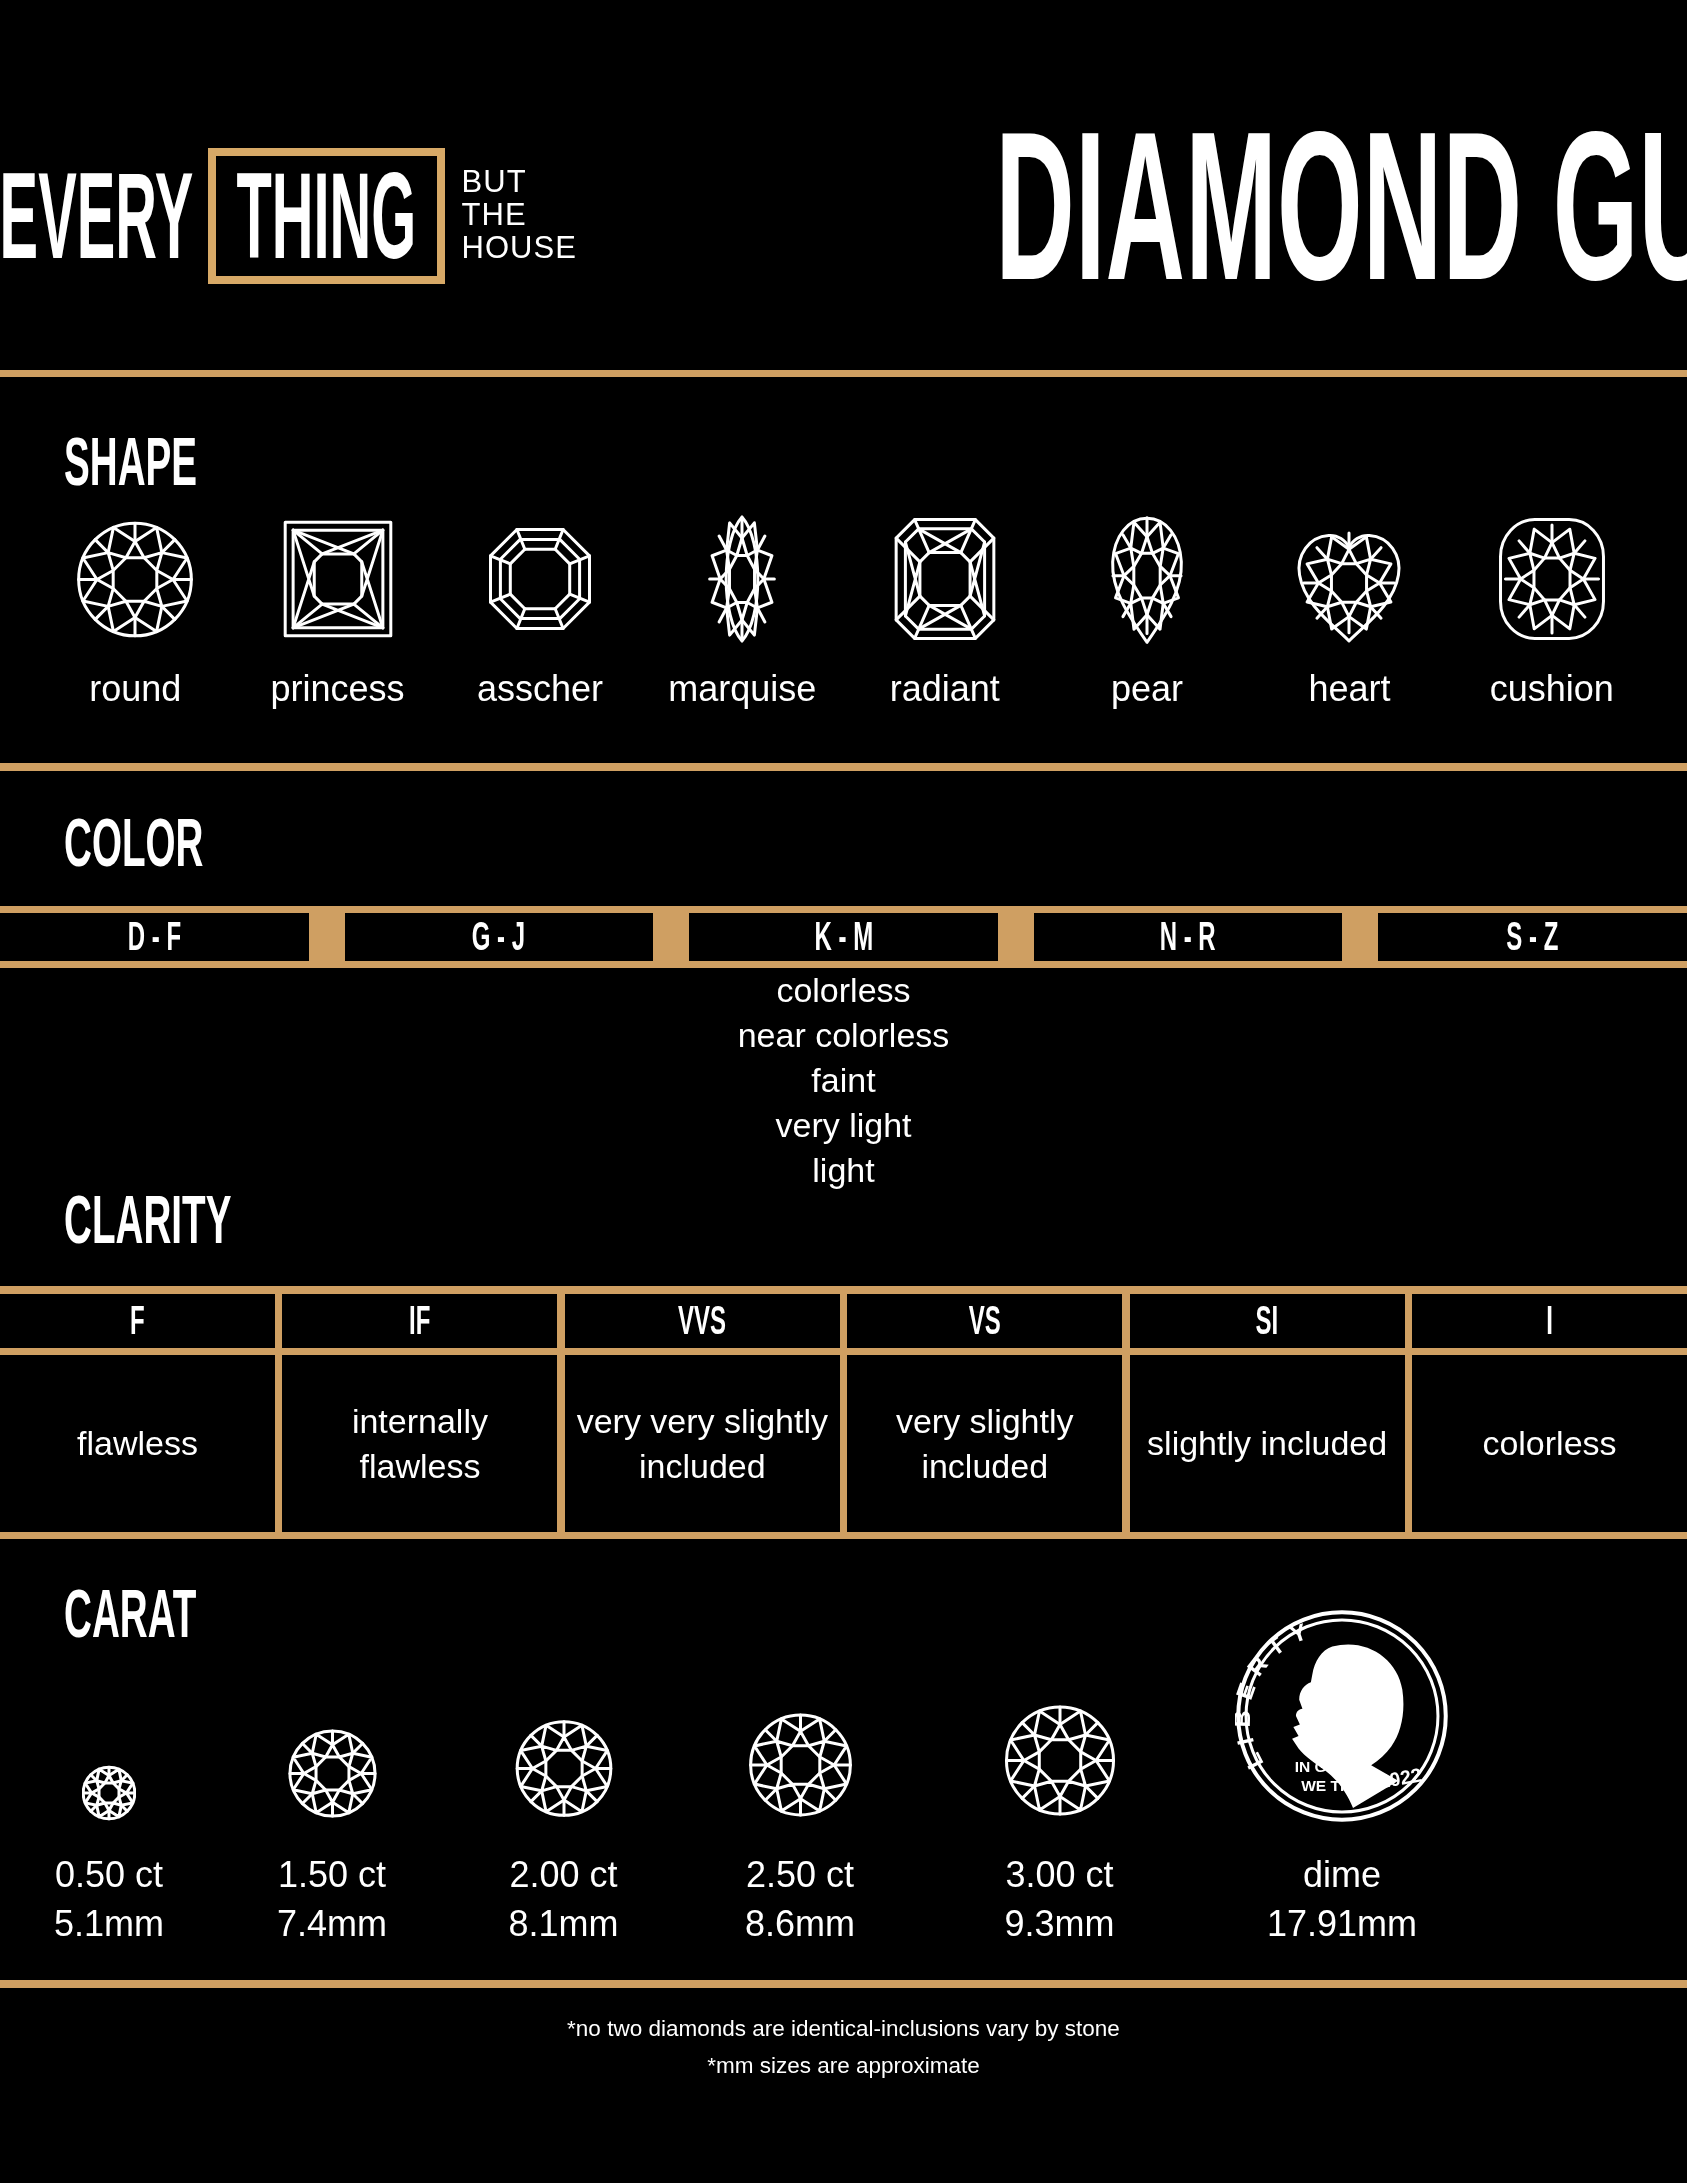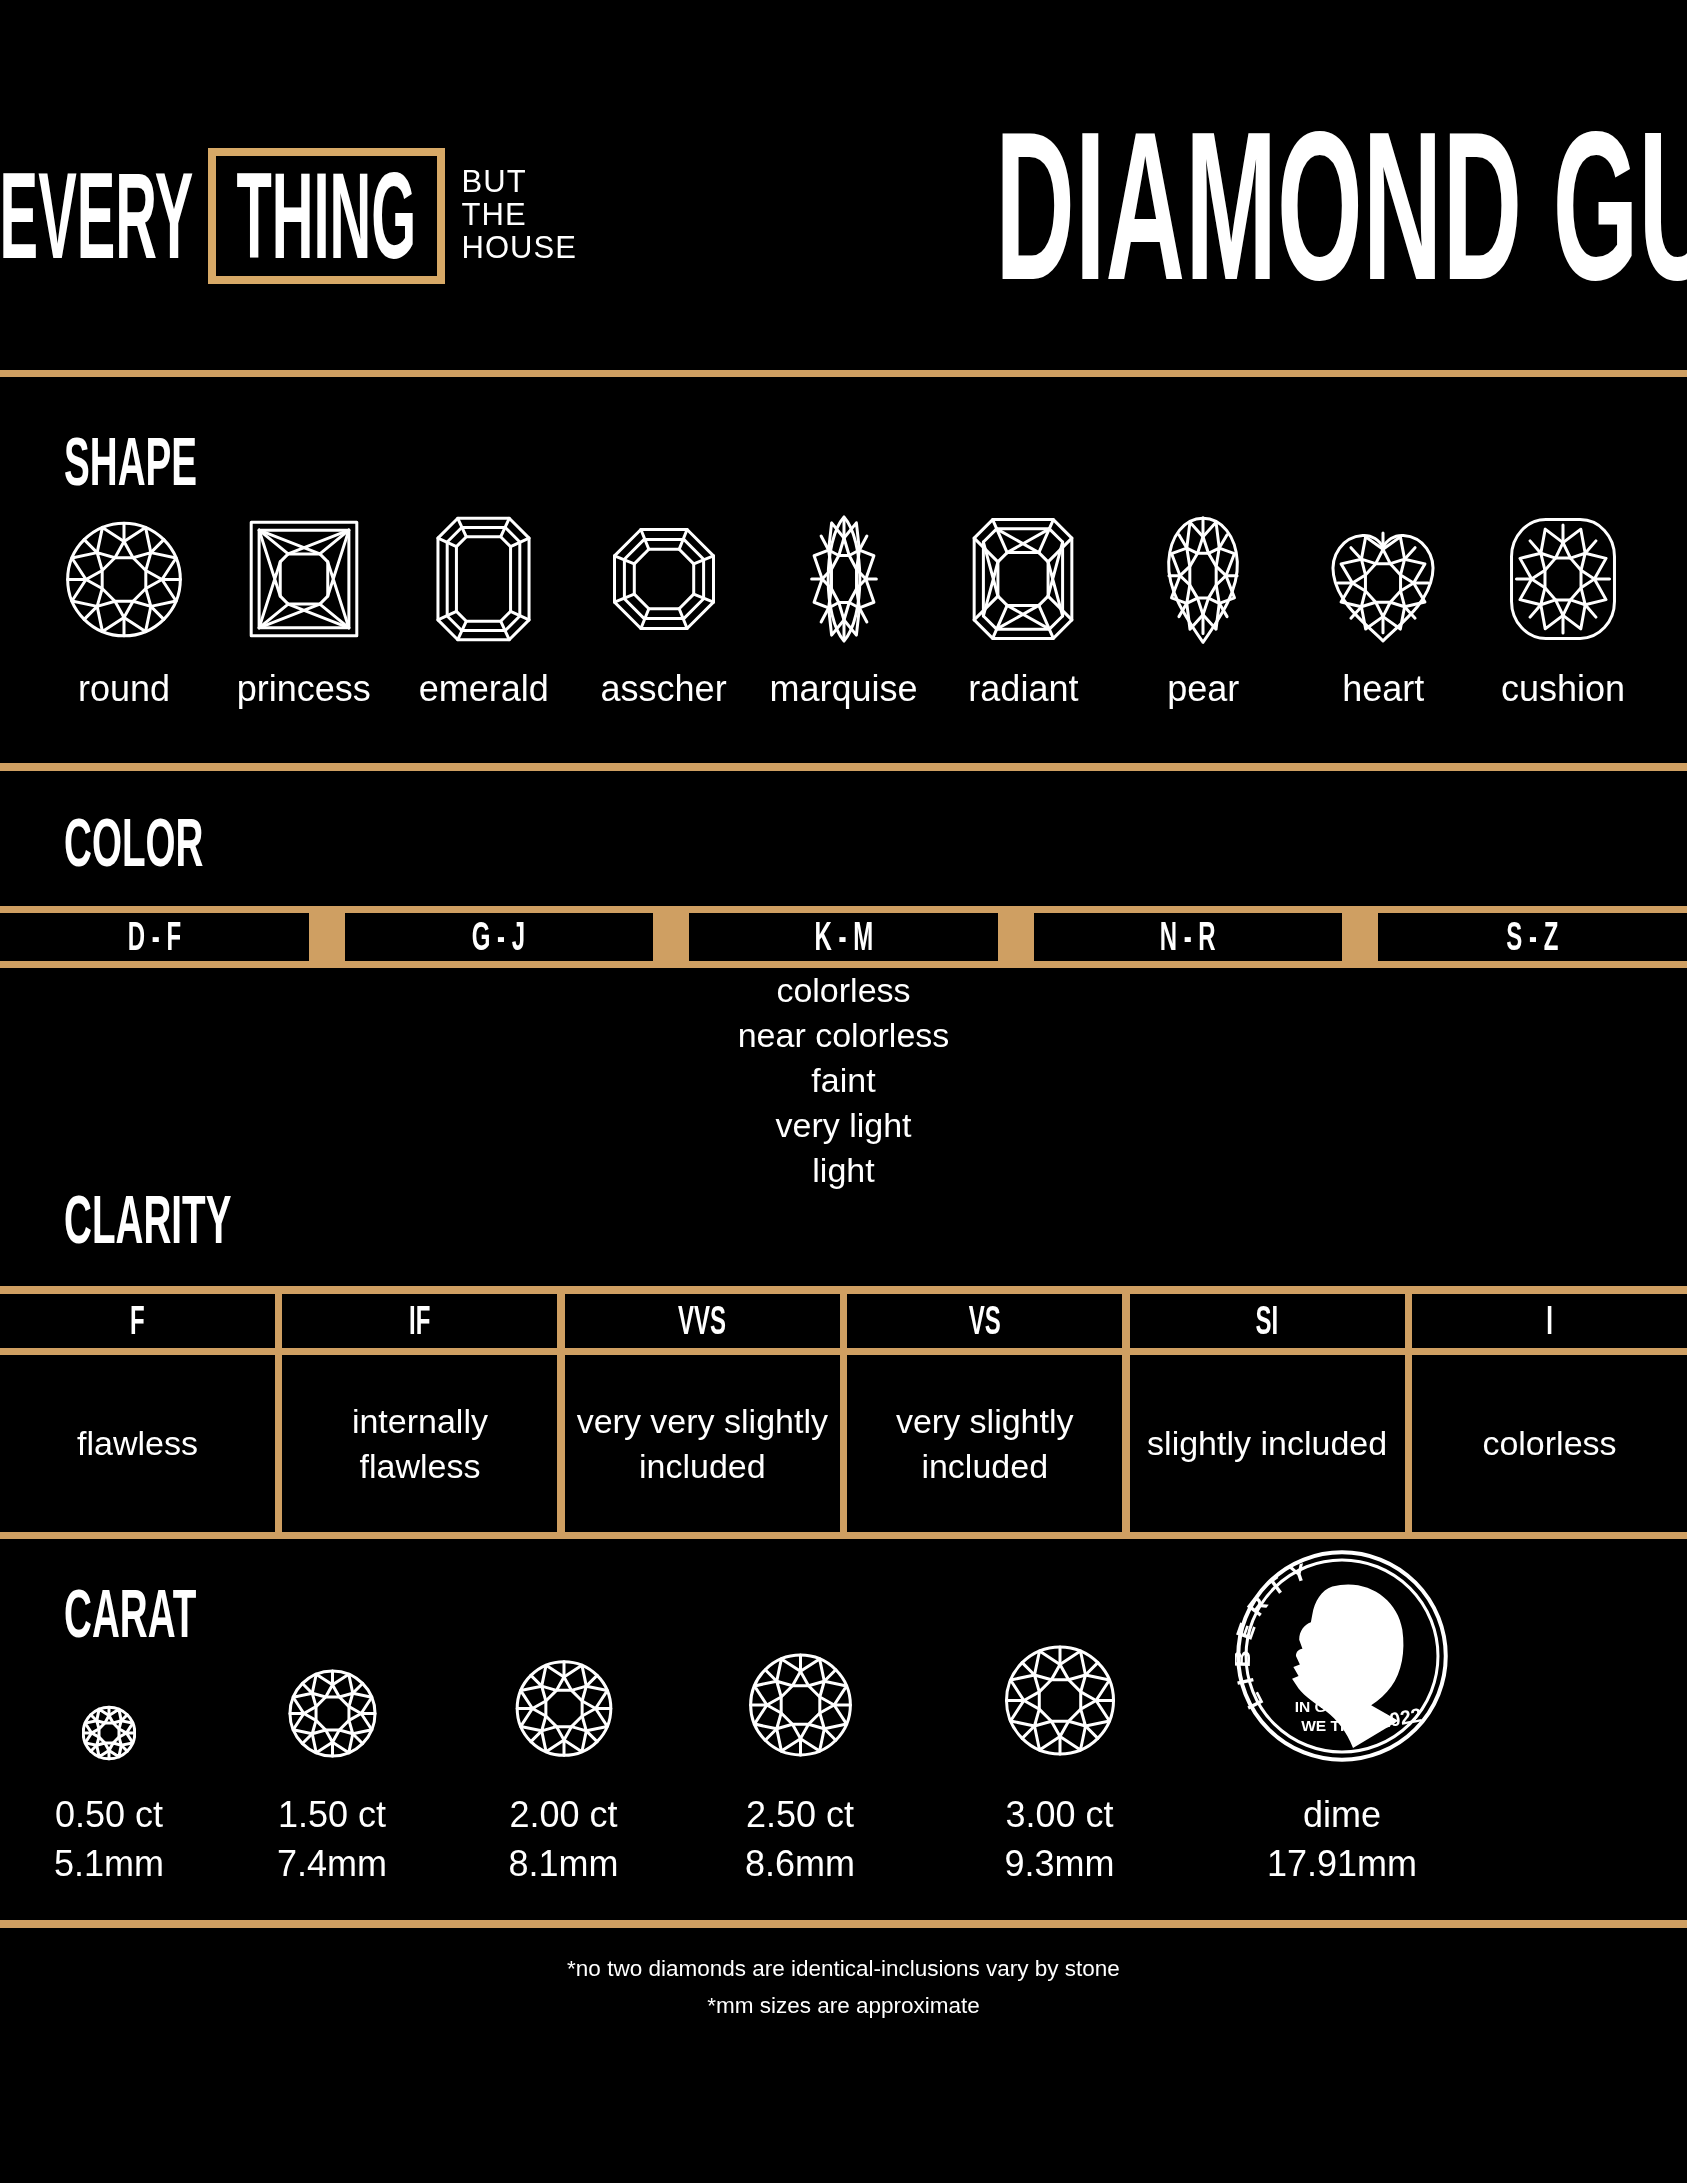--- a/index.html
+++ b/index.html
@@ -51,21 +51,21 @@
   .grade-row .cell{background:var(--bg);flex:1;display:flex;align-items:center;justify-content:center;}
   .color-grade-row{height:48px;gap:36px;}
   .clarity-grade-row{height:54px;}
   .grade-text{display:inline-block;font-size:40px;font-weight:700;transform:scaleX(0.6);
               transform-origin:center;white-space:nowrap;}
   .color-value-row{height:173px;flex-direction:column;}
   .clarity-value-row{height:177px;}
   .value-text{font-size:34px;line-height:1.32;text-align:center;padding:0 9.3px;}
 
   
-  .carat-section{position:relative;height:381px;}
+  .carat-section{position:relative;height:441px;}
   .carat-heading{position:absolute;top:36px;left:0;}
   .carat-row{position:absolute;left:0;right:0;bottom:30px;display:flex;align-items:flex-end;}
   .carat-col{display:flex;flex-direction:column;align-items:center;justify-content:flex-end;}
   .carat-caption{height:99px;margin-top:28px;text-align:center;font-size:36px;line-height:1.35;}
 
   
   .footer{padding-top:22.5px;text-align:center;font-size:22.5px;line-height:1.65;}
 
   
   svg .ln{fill:none;stroke:#fff;stroke-width:3;stroke-linejoin:round;stroke-linecap:round;
@@ -127,29 +127,20 @@
       <svg width="114" height="132" viewBox="0 0 172 200">
         <rect class="ln" x="6" y="14" width="160" height="172"></rect>
         <rect class="ln" x="18" y="26" width="136" height="148"></rect>
         <polygon class="ln" points="62,62 110,62 122,74 122,126 110,138 62,138 50,126 50,74"></polygon>
         <path class="ln" d="M18,26 L62,62 M154,26 L110,62 M154,174 L110,138 M18,174 L62,138"></path>
         <path class="ln" d="M18,26 L110,62 M154,26 L62,62 M154,26 L122,126 M154,174 L122,74 M154,174 L62,138 M18,174 L110,138 M18,174 L50,74 M18,26 L50,126"></path>
       </svg>
       <div class="shape-label">princess</div>
     </div>
 
-    <div class="shape-col">
-      <svg width="99" height="132" viewBox="0 0 150 200">
-        <polygon class="ln" points="36,8 114,8 144,38 144,162 114,192 36,192 6,162 6,38"></polygon>
-        <polygon class="ln" points="42,22 108,22 130,44 130,156 108,178 42,178 20,156 20,44"></polygon>
-        <polygon class="ln" points="49,36 101,36 116,51 116,149 101,164 49,164 34,149 34,51"></polygon>
-        <path class="ln" d="M36,8 L49,36 M114,8 L101,36 M144,38 L116,51 M144,162 L116,149 M114,192 L101,164 M36,192 L49,164 M6,162 L34,149 M6,38 L34,51"></path>
-      </svg>
-      <div class="shape-label">emerald</div>
-    </div>
 
     <div class="shape-col">
       <svg width="106" height="132" viewBox="0 0 160 200">
         <polygon class="ln" points="45,25 115,25 155,65 155,135 115,175 45,175 5,135 5,65"></polygon>
         <polygon class="ln" points="50,40 110,40 140,70 140,130 110,160 50,160 20,130 20,70"></polygon>
         <polygon class="ln" points="57,55 103,55 125,77 125,123 103,145 57,145 35,123 35,77"></polygon>
         <path class="ln" d="M45,25 L57,55 M115,25 L103,55 M155,65 L125,77 M155,135 L125,123 M115,175 L103,145 M45,175 L57,145 M5,135 L35,123 M5,65 L35,77"></path>
       </svg>
       <div class="shape-label">asscher</div>
     </div>

